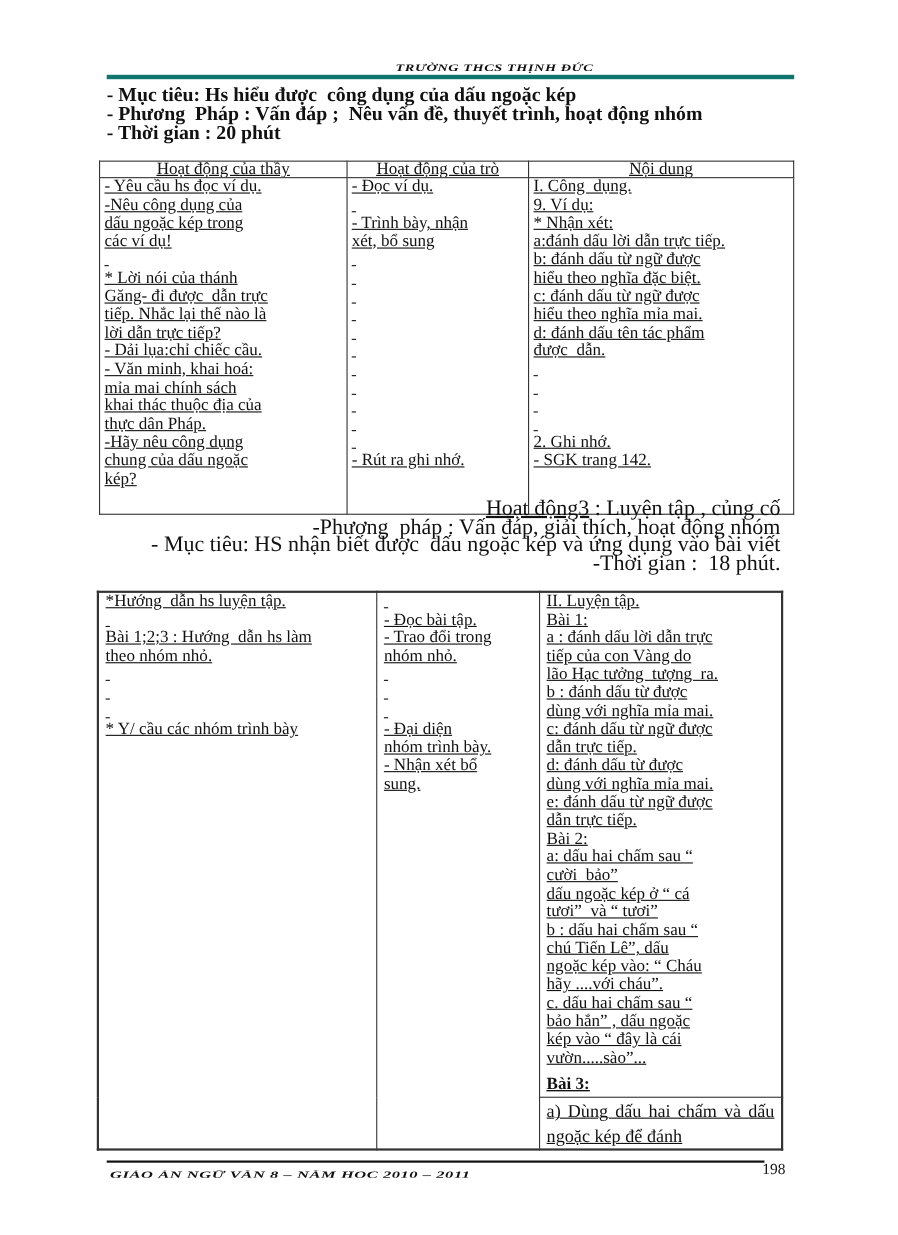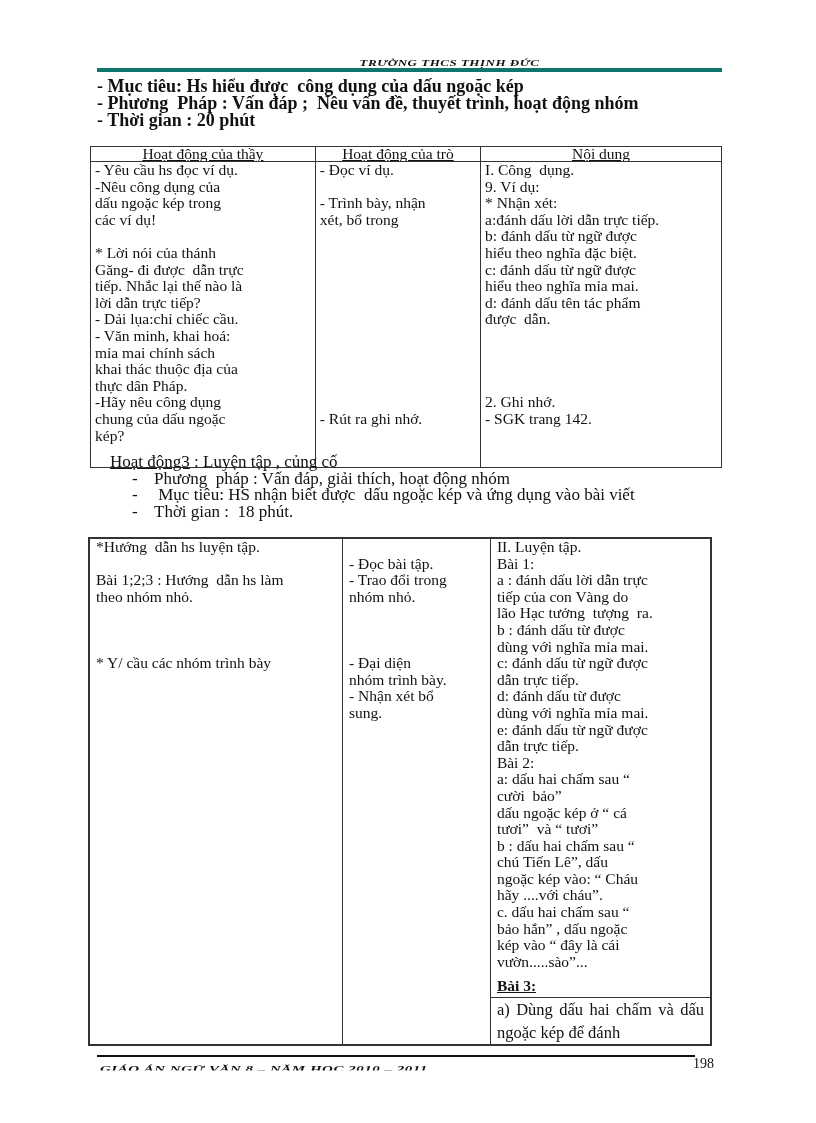--- a/index.html
+++ b/index.html
@@ -5,30 +5,30 @@
     html, body { margin: 0; padding: 0; background: #ffffff; }
     body { width: 816px; height: 1123px; position: relative; overflow: hidden;
       font-family: "Liberation Serif", "DejaVu Serif", serif; color: #111; }
     .page-header { position: absolute; left: 97px; top: 50px; width: 625px; height: 18px;
       border-bottom: 4px solid #0f766e; text-align: center; }
     .page-header span { display: inline-block; font-style: italic; font-weight: bold;
       font-size: 13px; letter-spacing: 0.5px; line-height: 18px; transform: scaleY(0.7);
       transform-origin: bottom; margin-left: 80px; }
     .intro { position: absolute; left: 97px; top: 78px; font-size: 18px; line-height: 17px; font-weight: bold; }
     .intro div { white-space: pre; }
-    table { border-collapse: collapse; position: absolute; font-size: 15.5px; line-height: 16.6px; }
+    table { border-collapse: collapse; position: absolute; font-size: 15.5px; line-height: 16.6px; text-decoration: underline; }
     td, th { border: 1px solid #333; vertical-align: top; padding: 0 4px; text-align: left; font-weight: normal; }
     th { text-align: center; text-decoration: underline; line-height: 14px; height: 14px; overflow: hidden; }
     .cell-line { white-space: pre; }
     .t1 { left: 90px; top: 146px; width: 632px; }
     .t1 td.c1, .t1 th.c1 { width: 214px; }
     .t1 td.c2, .t1 th.c2 { width: 155px; }
     .t1 td.c3, .t1 th.c3 { width: 230px; }
     .t1 .body-row td { height: 305px; }
-    .act3 { position: absolute; left: 110px; top: 454px; font-size: 17px; line-height: 16.6px; }
+    .act3 { position: absolute; left: 100px; top: 454px; font-size: 20px; line-height: 16.6px; text-align: right; }
     .act3 .title-u { text-decoration: underline; }
     .act3 ul { list-style: none; margin: 0; padding: 0 0 0 22px; }
     .act3 li { white-space: pre; }
     .act3 li .dash { display: inline-block; width: 22px; }
     .t2 { left: 88px; top: 537px; width: 624px; border: 2px solid #333; }
     .t2 td { padding: 0 6px; }
     .t2 td.c1 { width: 243px; }
     .t2 td.c2 { width: 137px; }
     .t2 td.c3 { width: 210px; border-radius: 29px; }
     .t2 td.c3-rule { border-top: 1px solid #404040; }
@@ -76,21 +76,21 @@
           <div class="cell-line">khai thác thuộc địa của</div>
           <div class="cell-line">thực dân Pháp.</div>
           <div class="cell-line">-Hãy nêu công dụng</div>
           <div class="cell-line">chung của dấu ngoặc</div>
           <div class="cell-line">kép?</div>
         </td>
     <td class="c2">
           <div class="cell-line">- Đọc ví dụ.</div>
           <div class="cell-line">&nbsp;</div>
           <div class="cell-line">- Trình bày, nhận</div>
-          <div class="cell-line">xét, bổ trong</div>
+          <div class="cell-line">xét, bổ sung</div>
           <div class="cell-line">&nbsp;</div>
           <div class="cell-line">&nbsp;</div>
           <div class="cell-line">&nbsp;</div>
           <div class="cell-line">&nbsp;</div>
           <div class="cell-line">&nbsp;</div>
           <div class="cell-line">&nbsp;</div>
           <div class="cell-line">&nbsp;</div>
           <div class="cell-line">&nbsp;</div>
           <div class="cell-line">&nbsp;</div>
           <div class="cell-line">&nbsp;</div>

